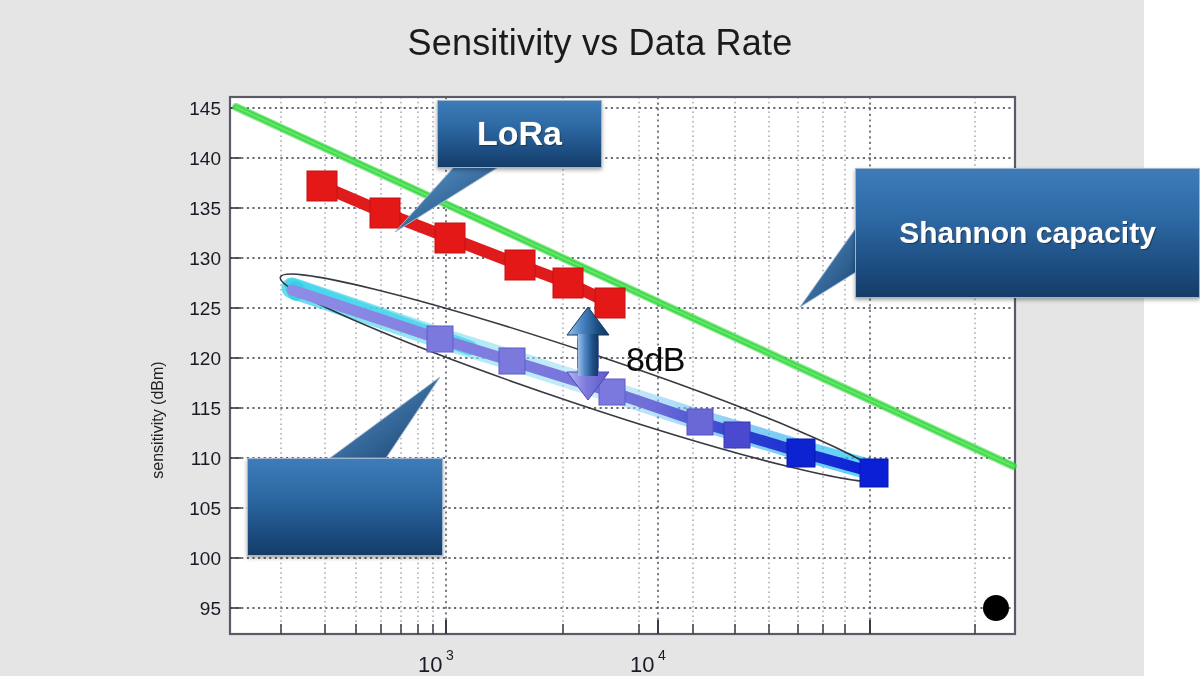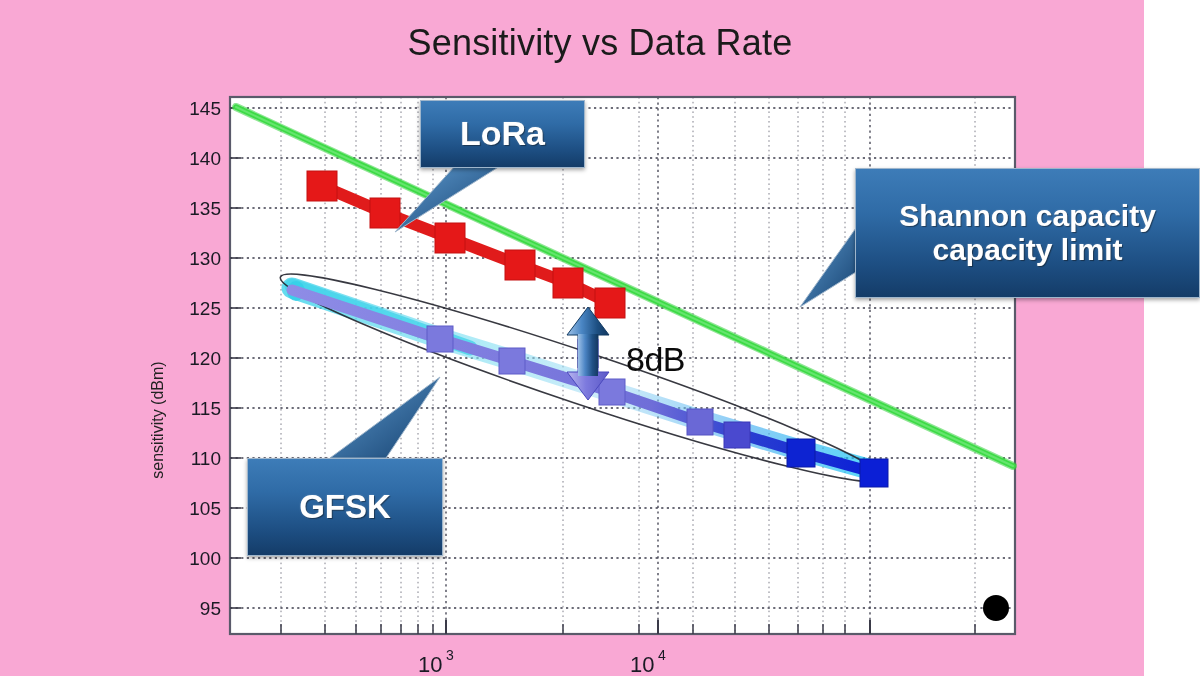--- a/index.html
+++ b/index.html
@@ -3,21 +3,21 @@
 <meta charset="utf-8">
 <style>
   html,body{margin:0;padding:0;}
   body{
     width:1200px;height:676px;
     background:#ffffff;
     font-family:"Liberation Sans", sans-serif;
     overflow:hidden;
     position:relative;
   }
-  #stage{position:absolute;left:0;top:0;width:1144px;height:676px;background:#f9a8d4;}
+  #stage{position:absolute;left:0;top:0;width:1144px;height:676px;background:#e5e5e5;}
   
   .chart-title{
     position:absolute;left:0;top:22px;width:1200px;
     text-align:center;
     font-size:36px;font-weight:400;color:#1b1b1b;
     letter-spacing:.2px;
     font-family:"Liberation Sans", sans-serif;
   }
   
   #plot{position:absolute;left:0;top:0;width:1200px;height:676px;}
@@ -42,21 +42,21 @@
     font-weight:bold;
     text-align:center;
     display:flex;align-items:center;justify-content:center;
     background:linear-gradient(180deg,#3d7cb8 0%,#2f6ba6 35%,#1d4e82 75%,#143c68 100%);
     border:1px solid #9fb6cc;
     box-shadow:0 2px 4px rgba(0,0,0,.35);
     text-shadow:1px 1px 1px rgba(0,0,0,.45), 0 0 2px rgba(255,255,255,.25);
     line-height:1.15;
     box-sizing:border-box;
   }
-  #callout-lora{left:420px;top:100px;width:165px;height:68px;font-size:34px;}
+  #callout-lora{left:437px;top:100px;width:165px;height:68px;font-size:34px;}
   #callout-shannon{left:855px;top:168px;width:345px;height:130px;font-size:30px;}
   #callout-gfsk{left:247px;top:458px;width:196px;height:98px;font-size:33px;}
   .db-label{
     position:absolute;left:626px;top:340px;
     font-family:"Liberation Sans", sans-serif;
     font-size:34px;font-weight:normal;color:#0b0b0b;
     letter-spacing:-.5px;
   }
 </style>
 </head>
@@ -259,24 +259,23 @@
     </g>
   </svg>
 
   <div class="callout" id="callout-lora">
     <span>LoRa</span>
   </div>
 
   <div class="callout" id="callout-shannon">
     <span>
       <span>Shannon capacity</span><br>
-      <span>capacity limit</span>
     </span>
   </div>
 
   <div class="callout" id="callout-gfsk">
     <span>
-      <span>GFSK</span><br>
+      <br>
     </span>
   </div>
 
   <div class="db-label">8dB</div>
 </div>
 
 </body></html>

